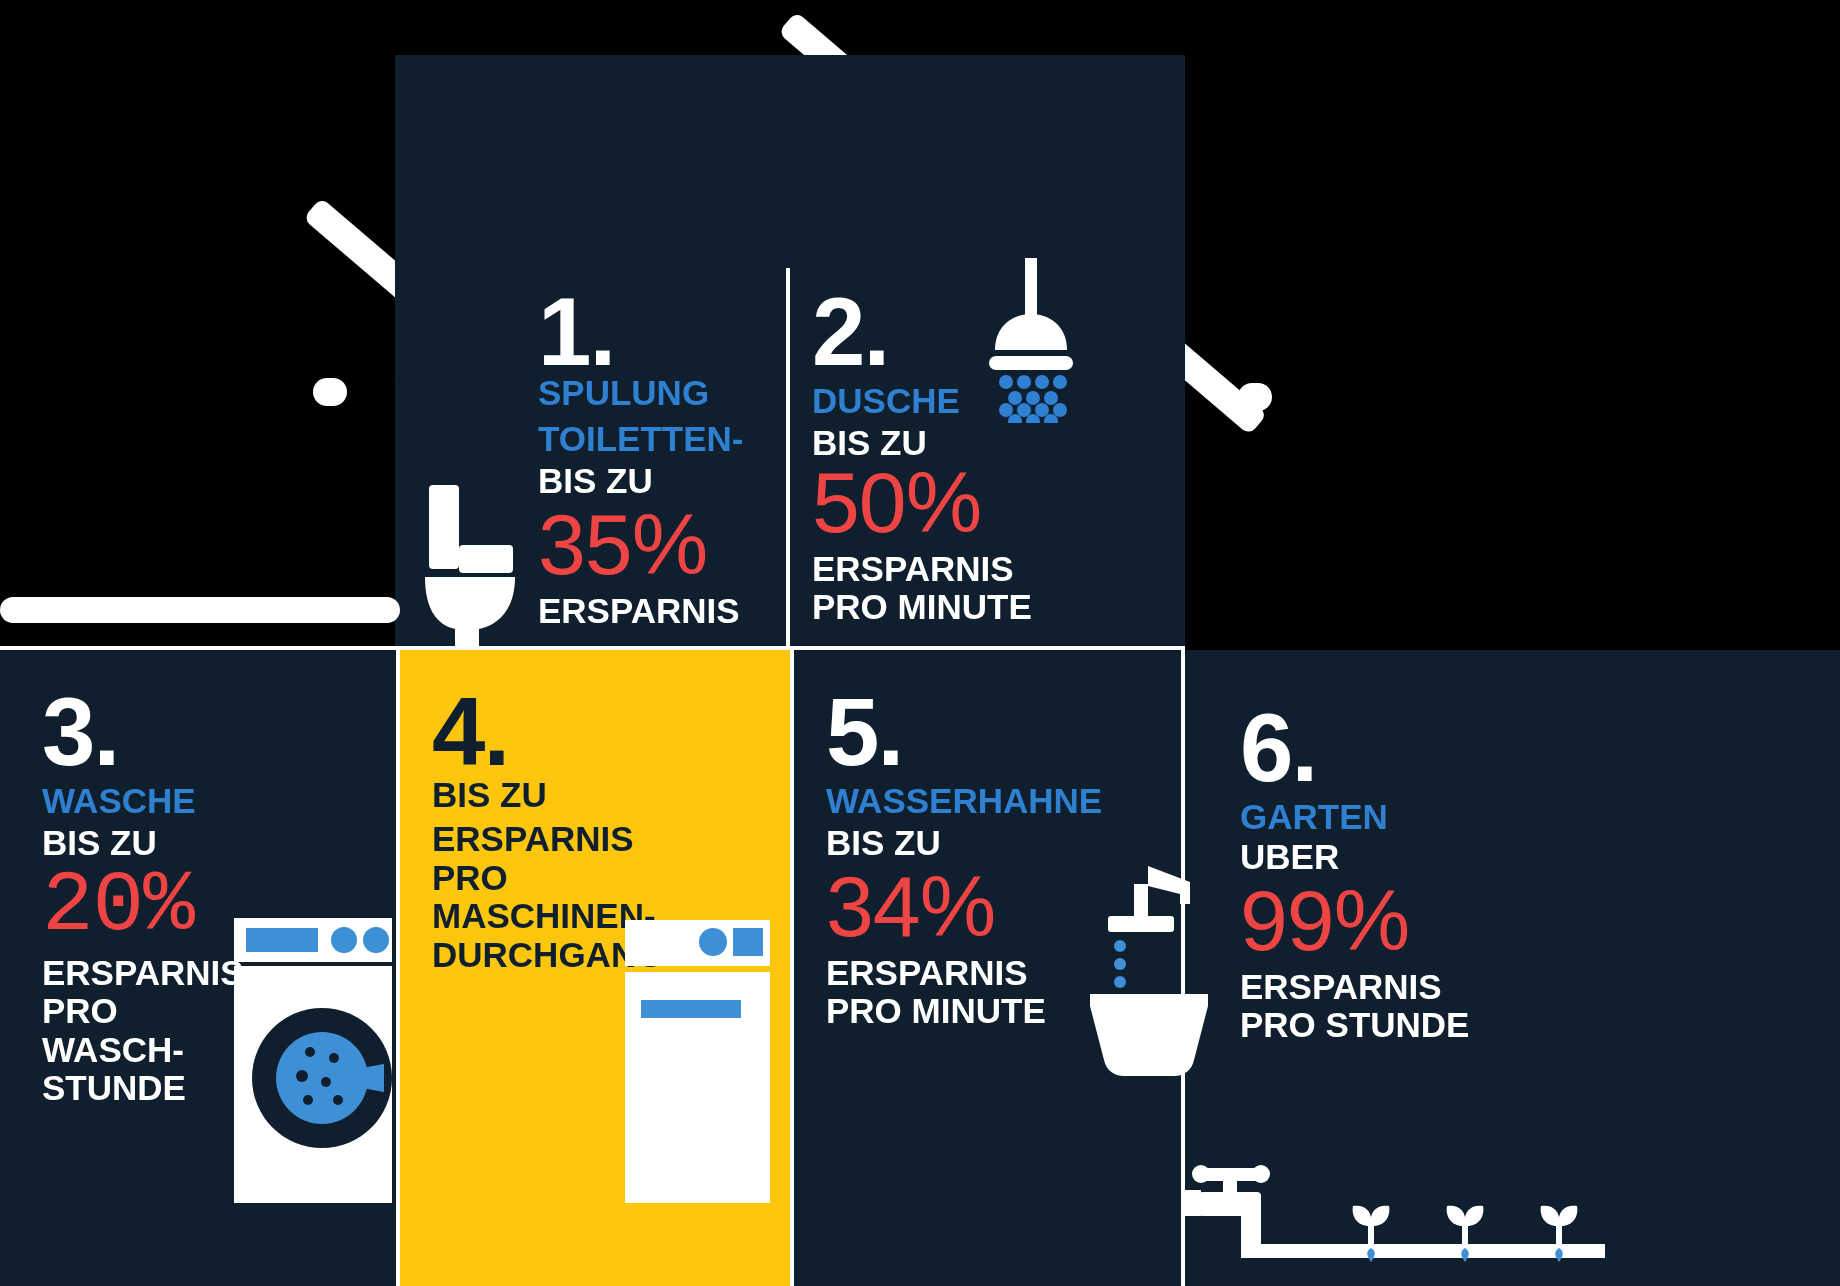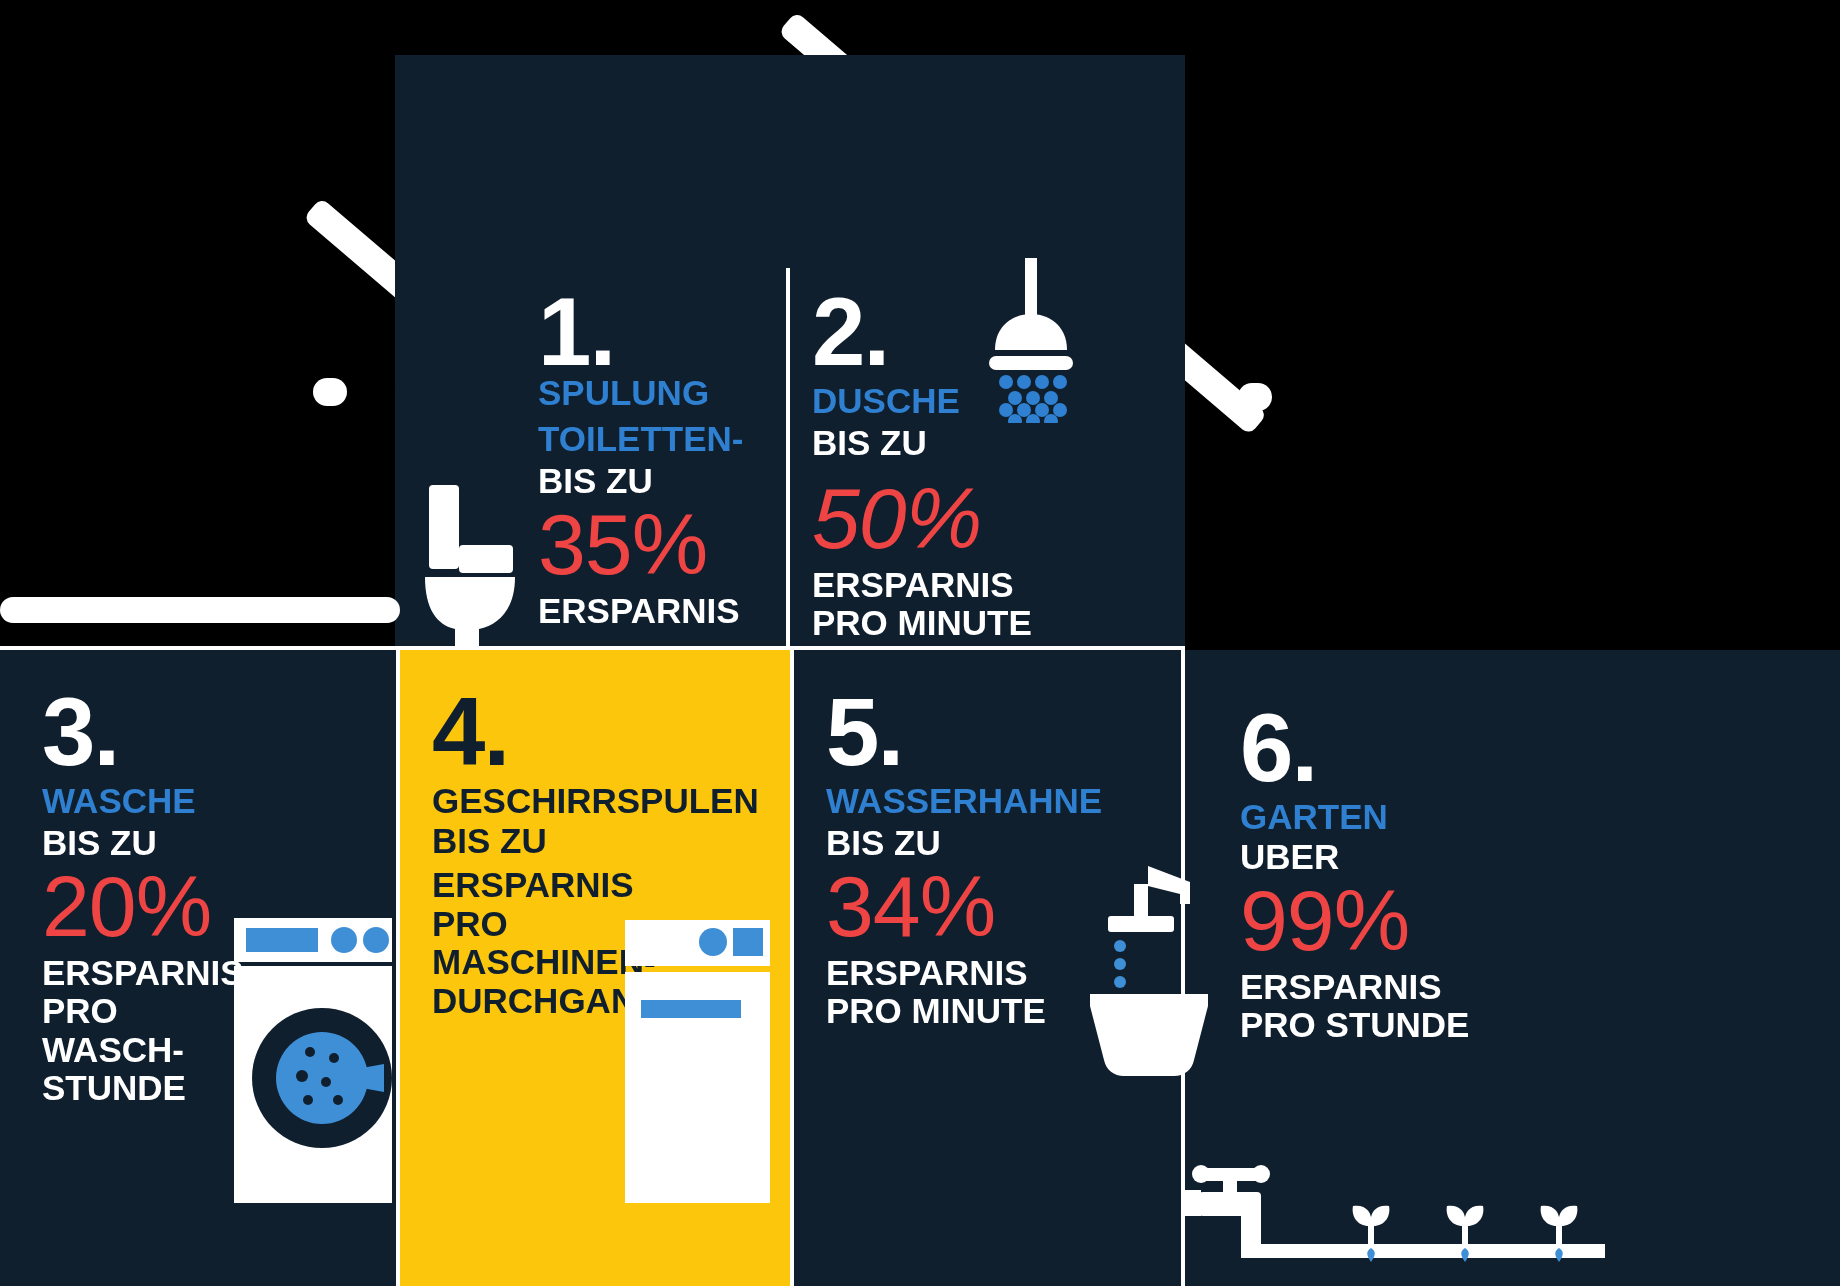--- a/index.html
+++ b/index.html
@@ -115,21 +115,21 @@
   <svg class="icon" style="left:415px; top:485px; width:105px; height:165px;" viewBox="0 0 105 165">
     <rect x="14" y="0" width="30" height="84" rx="4" fill="#ffffff"></rect>
     <rect x="44" y="60" width="54" height="28" rx="4" fill="#ffffff"></rect>
     <path d="M10,92 L100,92 C100,124 84,140 64,144 L64,165 L40,165 L40,144 C22,140 10,124 10,92 Z" fill="#ffffff"></path>
   </svg>
 
   <div class="txt" style="left:812px; top:290px;">
     <div class="num">2.</div>
     <div class="cat" style="margin-top:8px;">DUSCHE</div>
     <div class="upto" style="margin-top:4px;">BIS ZU</div>
-    <div class="pct" style="margin-top:16px;font-style:italic;">50%</div>
+    <div class="pct" style="margin-top:0;">50%</div>
     <div class="unit" style="margin-top:6px;">ERSPARNIS</div>
     <div class="unit">PRO MINUTE</div>
   </div>
 
   <svg class="icon" style="left:985px; top:258px; width:100px; height:165px;" viewBox="0 0 100 165">
     <rect x="40" y="0" width="12" height="62" fill="#ffffff"></rect>
     <path d="M10,92 C10,66 30,56 46,56 C62,56 82,66 82,92 Z" fill="#ffffff"></path>
     <rect x="6" y="94" width="80" height="4" fill="#101f2e"></rect>
     <rect x="4" y="98" width="84" height="14" rx="7" fill="#ffffff"></rect>
     <g fill="#2f80d0">
@@ -147,21 +147,21 @@
       <circle cx="30" cy="163" r="7"></circle>
         <circle cx="48" cy="163" r="7"></circle>
       <circle cx="66" cy="163" r="7"></circle>
     </g>
   </svg>
 
   <div class="txt" style="left:42px; top:690px;">
     <div class="num">3.</div>
     <div class="cat" style="margin-top:8px;">WASCHE</div>
     <div class="upto" style="margin-top:4px;">BIS ZU</div>
-    <div class="pct" style="margin-top:4px;">20%</div>
+    <div class="pct" style="margin-top:4px;font-family:Liberation Mono, monospace;">20%</div>
     <div class="unit" style="margin-top:6px;">ERSPARNIS</div>
     <div class="unit">PRO</div>
     <div class="unit">WASCH-</div>
     <div class="unit">STUNDE</div>
   </div>
 
   <svg class="icon" style="left:234px; top:918px; width:158px; height:285px;" viewBox="0 0 158 285">
     <rect x="0" y="0" width="158" height="44" fill="#ffffff"></rect>
     <rect x="12" y="10" width="72" height="24" fill="#3f8fd6"></rect>
     <circle cx="110" cy="22" r="13" fill="#3f8fd6"></circle>
@@ -175,21 +175,20 @@
         <circle cx="100" cy="140" r="5"></circle>
       <circle cx="68" cy="158" r="6"></circle>
         <circle cx="92" cy="164" r="5"></circle>
       <circle cx="74" cy="182" r="5"></circle>
         <circle cx="104" cy="182" r="5"></circle>
     </g>
   </svg>
 
   <div class="txt" style="left:432px; top:690px;">
     <div class="num dark">4.</div>
-    <div class="cat dark" style="margin-top:8px;">GESCHIRRSPULEN</div>
     <div class="upto dark" style="margin-top:2px;">BIS ZU</div>
     <div class="unit dark" style="margin-top:6px;">ERSPARNIS</div>
     <div class="unit dark">PRO</div>
     <div class="unit dark">MASCHINEN-</div>
     <div class="unit dark">DURCHGANG</div>
   </div>
 
   <svg class="icon" style="left:625px; top:920px; width:145px; height:283px;" viewBox="0 0 145 283">
     <rect x="0" y="0" width="145" height="46" fill="#ffffff"></rect>
     <rect x="0" y="52" width="145" height="231" fill="#ffffff"></rect>

